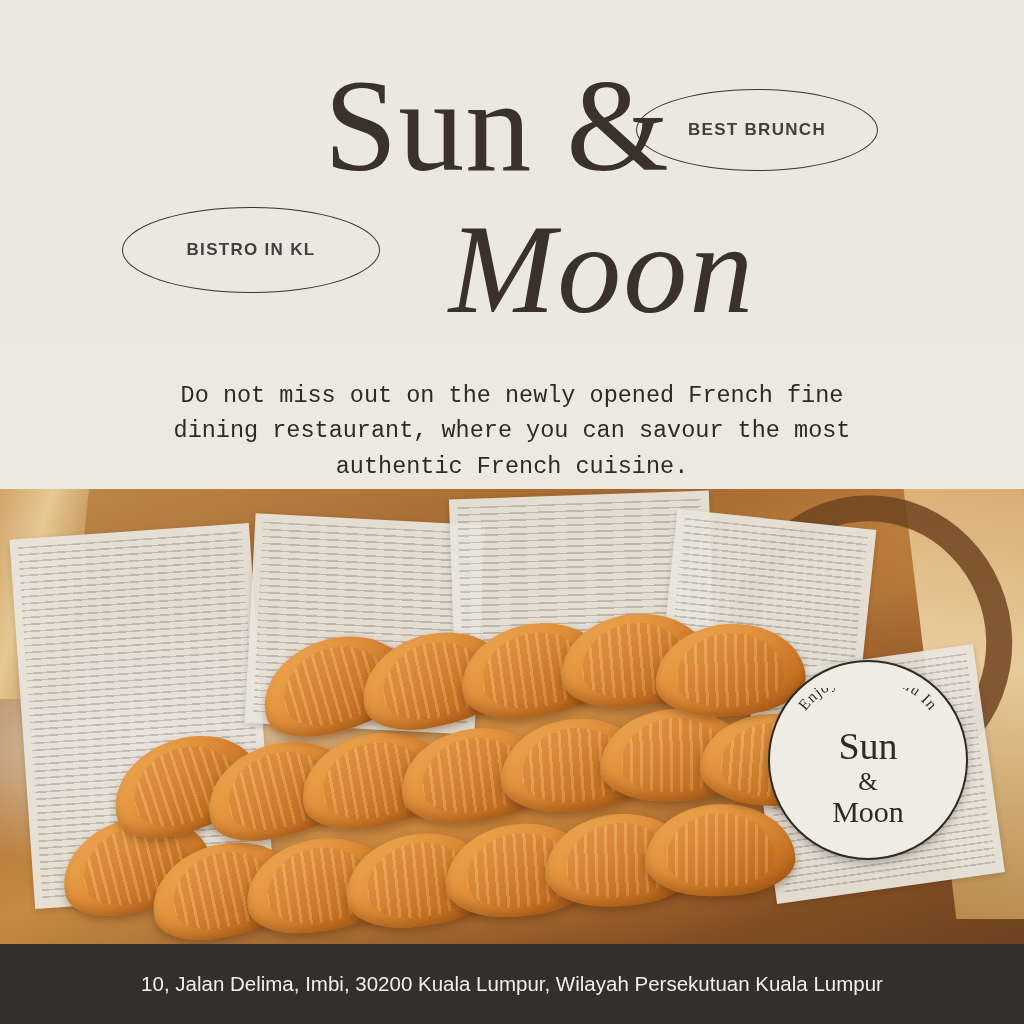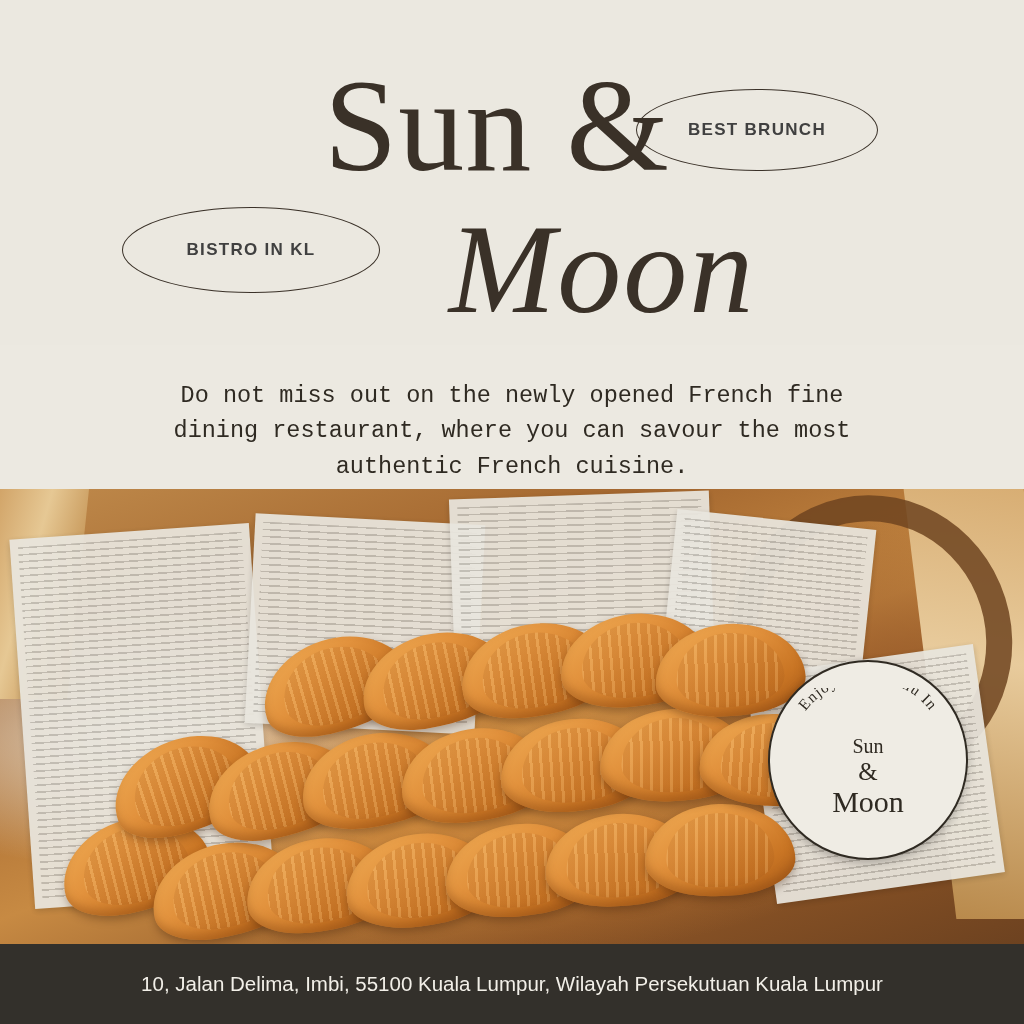--- a/index.html
+++ b/index.html
@@ -218,21 +218,21 @@
     height: 90px;
   }
   .stamp-arc text {
     font-family: "Liberation Serif", serif;
     font-size: 15.5px;
     letter-spacing: 1.1px;
     fill: #2f2a22;
   }
   .stamp-name {
     font-family: "Liberation Serif", serif;
-    font-size: 20px;
+    font-size: 38px;
     line-height: 1.12;
     text-align: center;
     margin-top: 34px;
   }
   .stamp-amp {
     font-family: "Liberation Serif", serif;
     font-size: 25px;
     line-height: 1.1;
   }
   .stamp-name2 {
@@ -326,16 +326,16 @@
           <textPath href="#arcpath" startOffset="50%" text-anchor="middle">Enjoy This Menu In</textPath>
         </text>
       </svg>
       <div class="stamp-name">Sun</div>
       <div class="stamp-amp">&amp;</div>
       <div class="stamp-name2">Moon</div>
     </div>
   </div>
 
   <div class="footer">
-    <span>10, Jalan Delima, Imbi, 55100 Kuala Lumpur, Wilayah Persekutuan Kuala Lumpur</span>
+    <span>10, Jalan Delima, Imbi, 30200 Kuala Lumpur, Wilayah Persekutuan Kuala Lumpur</span>
   </div>
 
 </div>
 
 </body></html>

